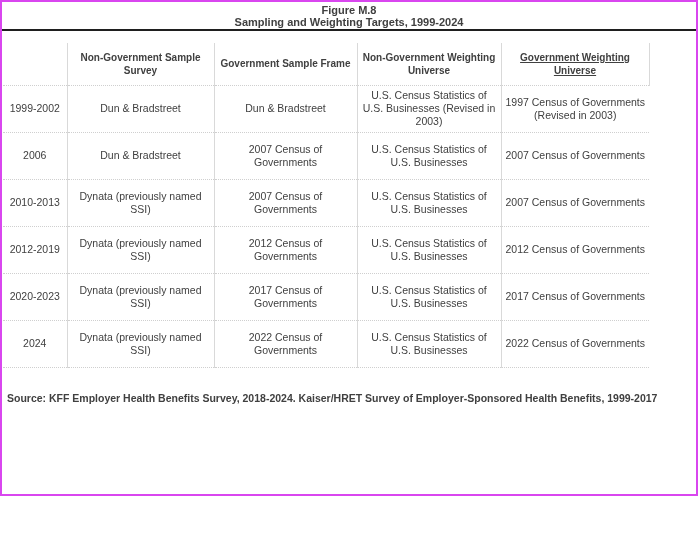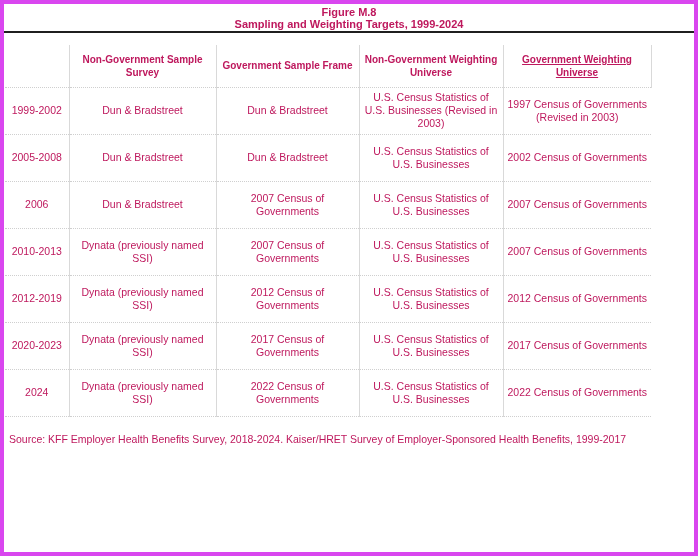--- a/index.html
+++ b/index.html
@@ -1,24 +1,24 @@
 <!DOCTYPE html>
 <html><head>
 <meta charset="utf-8">
 <style>
   html, body { margin: 0; padding: 0; background: #ffffff; }
   .page {
     position: relative;
     width: 698px;
-    height: 556px;
+    height: 496px;
     box-sizing: border-box;
-    border: 4px solid #d946ef;
+    border: 2px solid #d946ef;
     background: #ffffff;
     font-family: "Liberation Sans", "DejaVu Sans", sans-serif;
-    color: #be185d;
+    color: #404040;
     overflow: hidden;
   }
   .figure-title {
     padding-top: 2px;
     text-align: center;
     font-weight: bold;
     font-size: 11px;
     line-height: 12px;
   }
   .title-rule {
@@ -56,24 +56,25 @@
   
   .fig-table th + th, .fig-table td + td {
     border-left: 1px solid #d9d9d9;
   }
   .fig-table thead th:last-child { border-right: 1px solid #d9d9d9; text-decoration: underline; }
   
   .fig-table tbody td { border-top: 1px dotted #cfcfcf; }
   .fig-table tbody tr:last-child td { border-bottom: 1px dotted #cfcfcf; }
   .nowrap { white-space: nowrap; padding-left: 0; padding-right: 0; }
   .source {
-    margin: 16px 0 0 5px;
+    margin: 24px 0 0 5px;
     font-size: 10.5px;
     line-height: 13px;
     text-align: left;
+    font-weight: bold;
   }
 </style>
 </head>
 <body>
 
 <div class="page">
 
   <div class="figure-title">
     <div>Figure M.8</div>
     <div>Sampling and Weighting Targets, 1999-2024</div>
@@ -98,27 +99,20 @@
         <th>Government Weighting Universe</th>
       </tr>
     </thead>
     <tbody>
       <tr>
         <td>1999-2002</td>
         <td>Dun &amp; Bradstreet</td>
         <td>Dun &amp; Bradstreet</td>
         <td>U.S. Census Statistics of U.S. Businesses (Revised in 2003)</td>
         <td>1997 Census of Governments (Revised in 2003)</td>
-      </tr>
-      <tr>
-        <td>2005-2008</td>
-        <td>Dun &amp; Bradstreet</td>
-        <td>Dun &amp; Bradstreet</td>
-        <td>U.S. Census Statistics of U.S. Businesses</td>
-        <td>2002 Census of Governments</td>
       </tr>
       <tr>
         <td>2006</td>
         <td>Dun &amp; Bradstreet</td>
         <td>2007 Census of Governments</td>
         <td>U.S. Census Statistics of U.S. Businesses</td>
         <td>2007 Census of Governments</td>
       </tr>
       <tr>
         <td>2010-2013</td>

